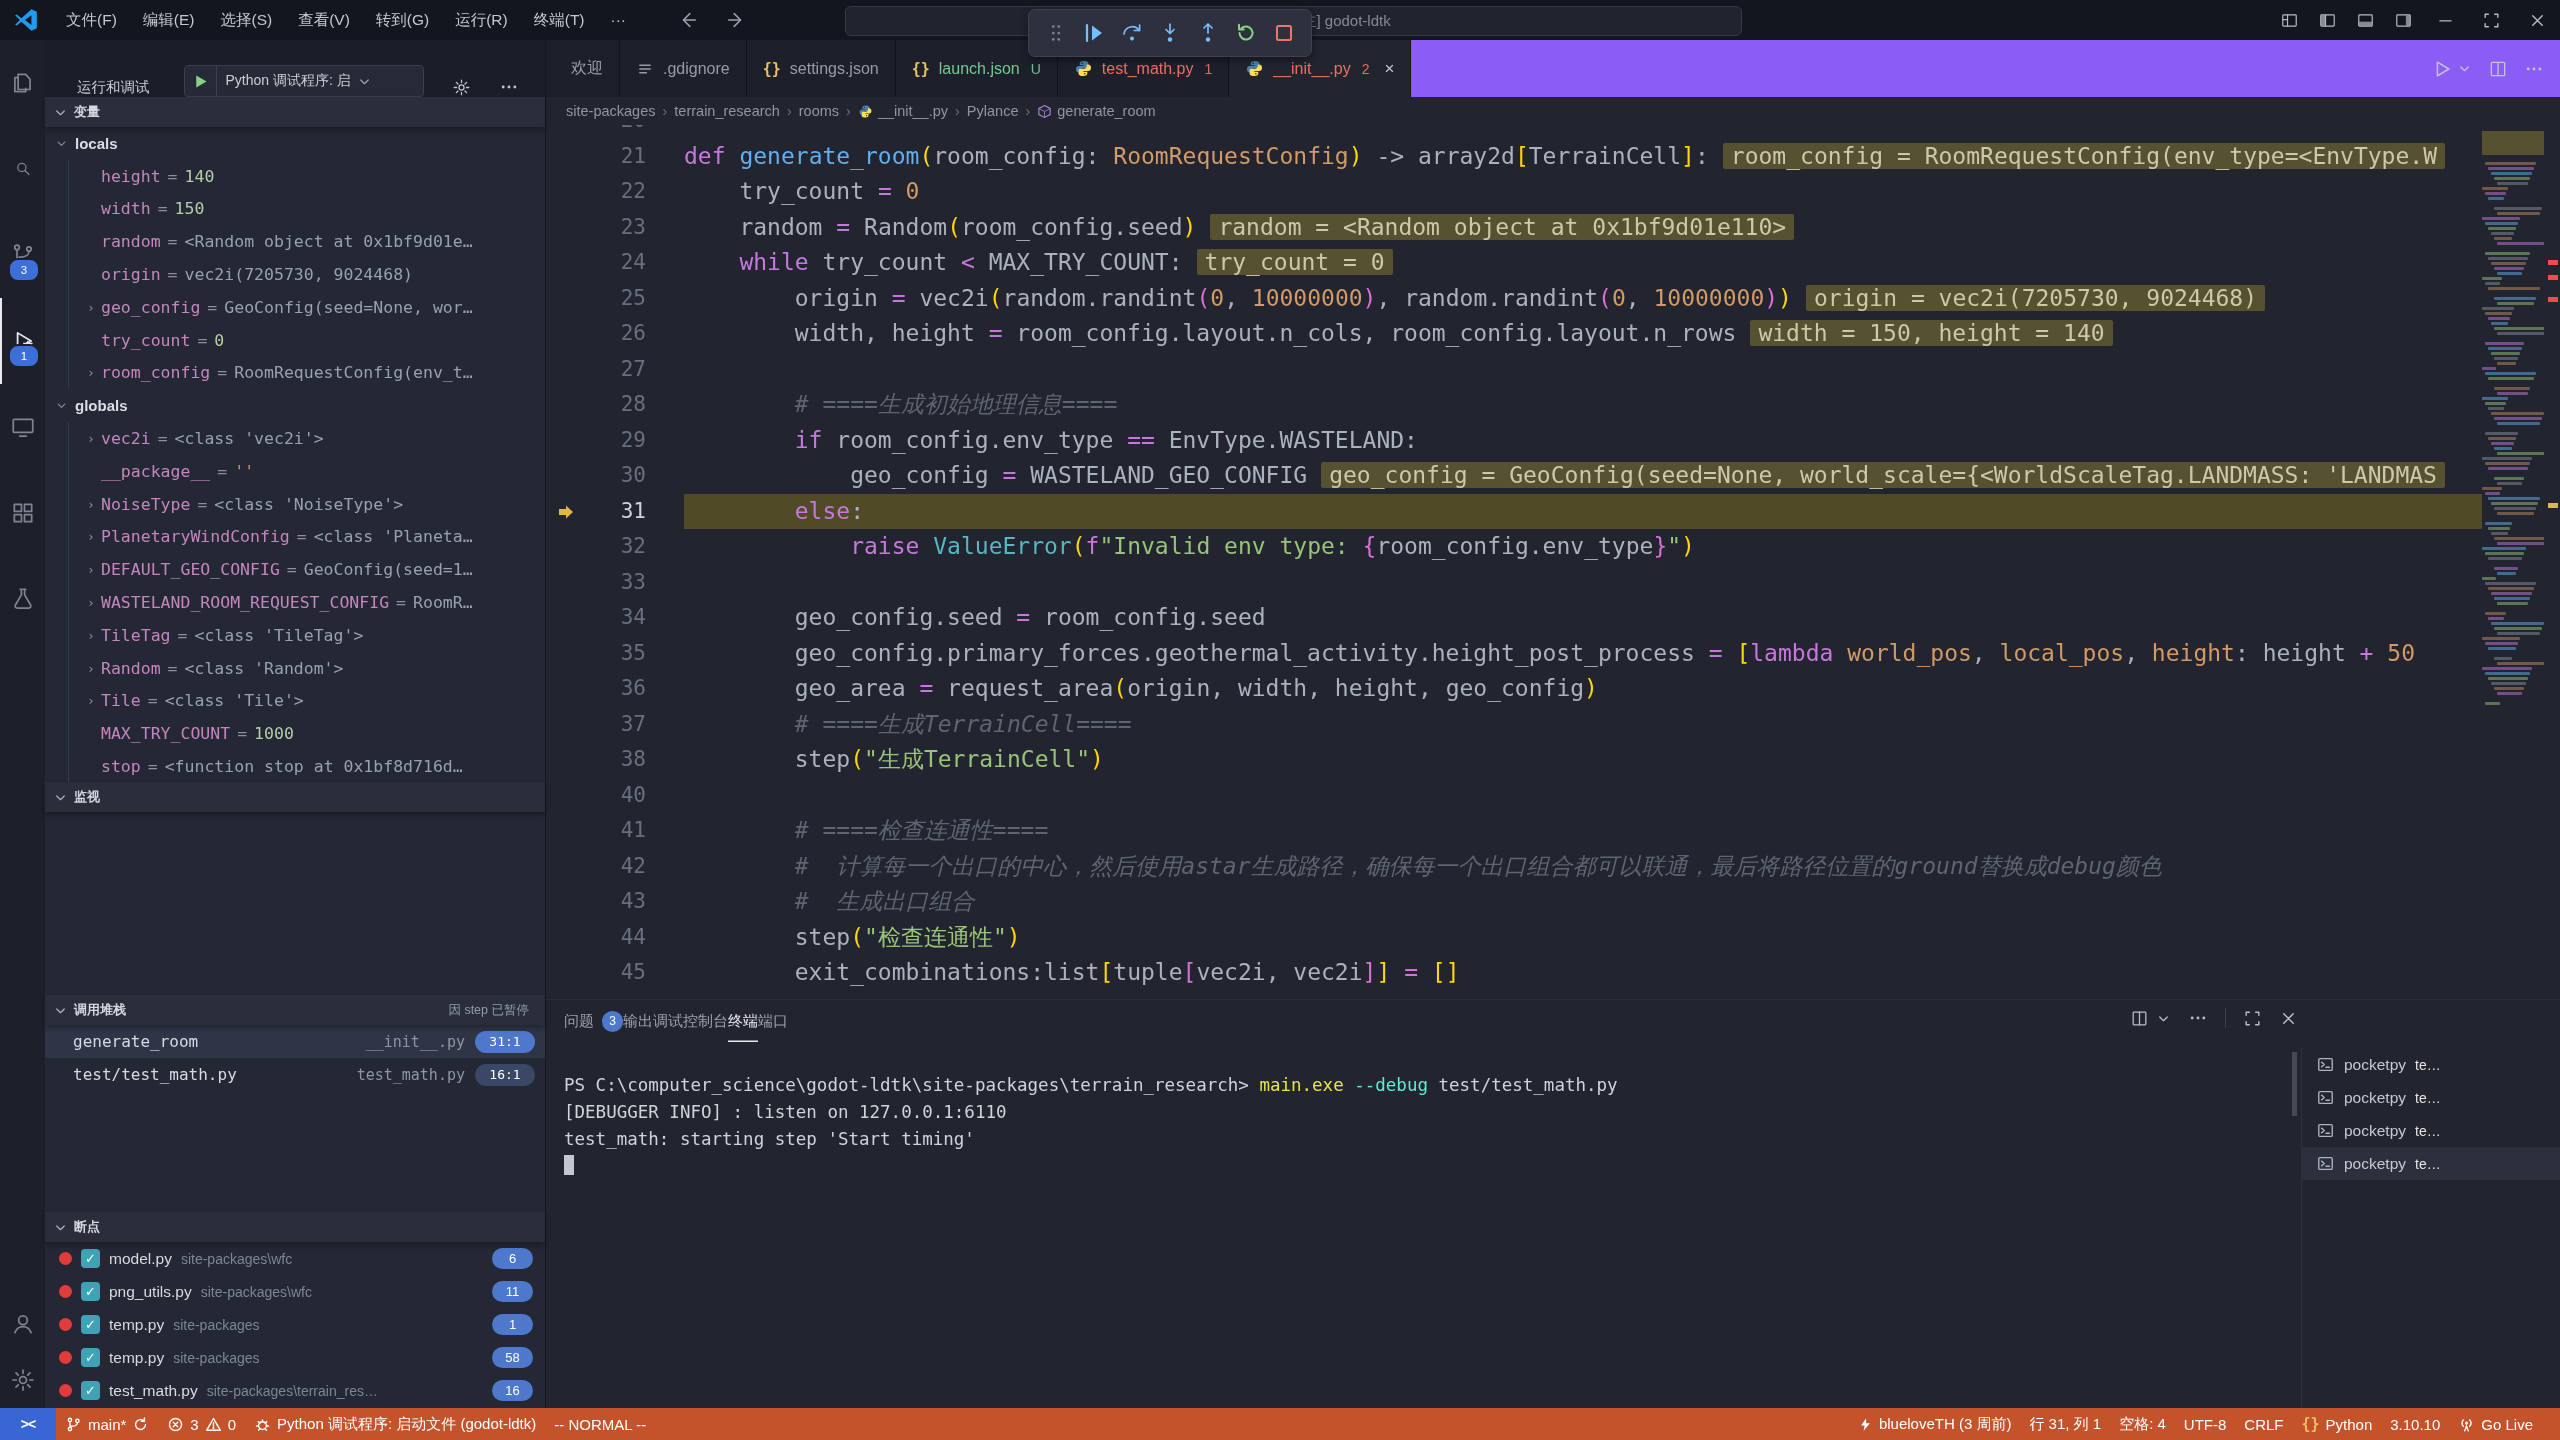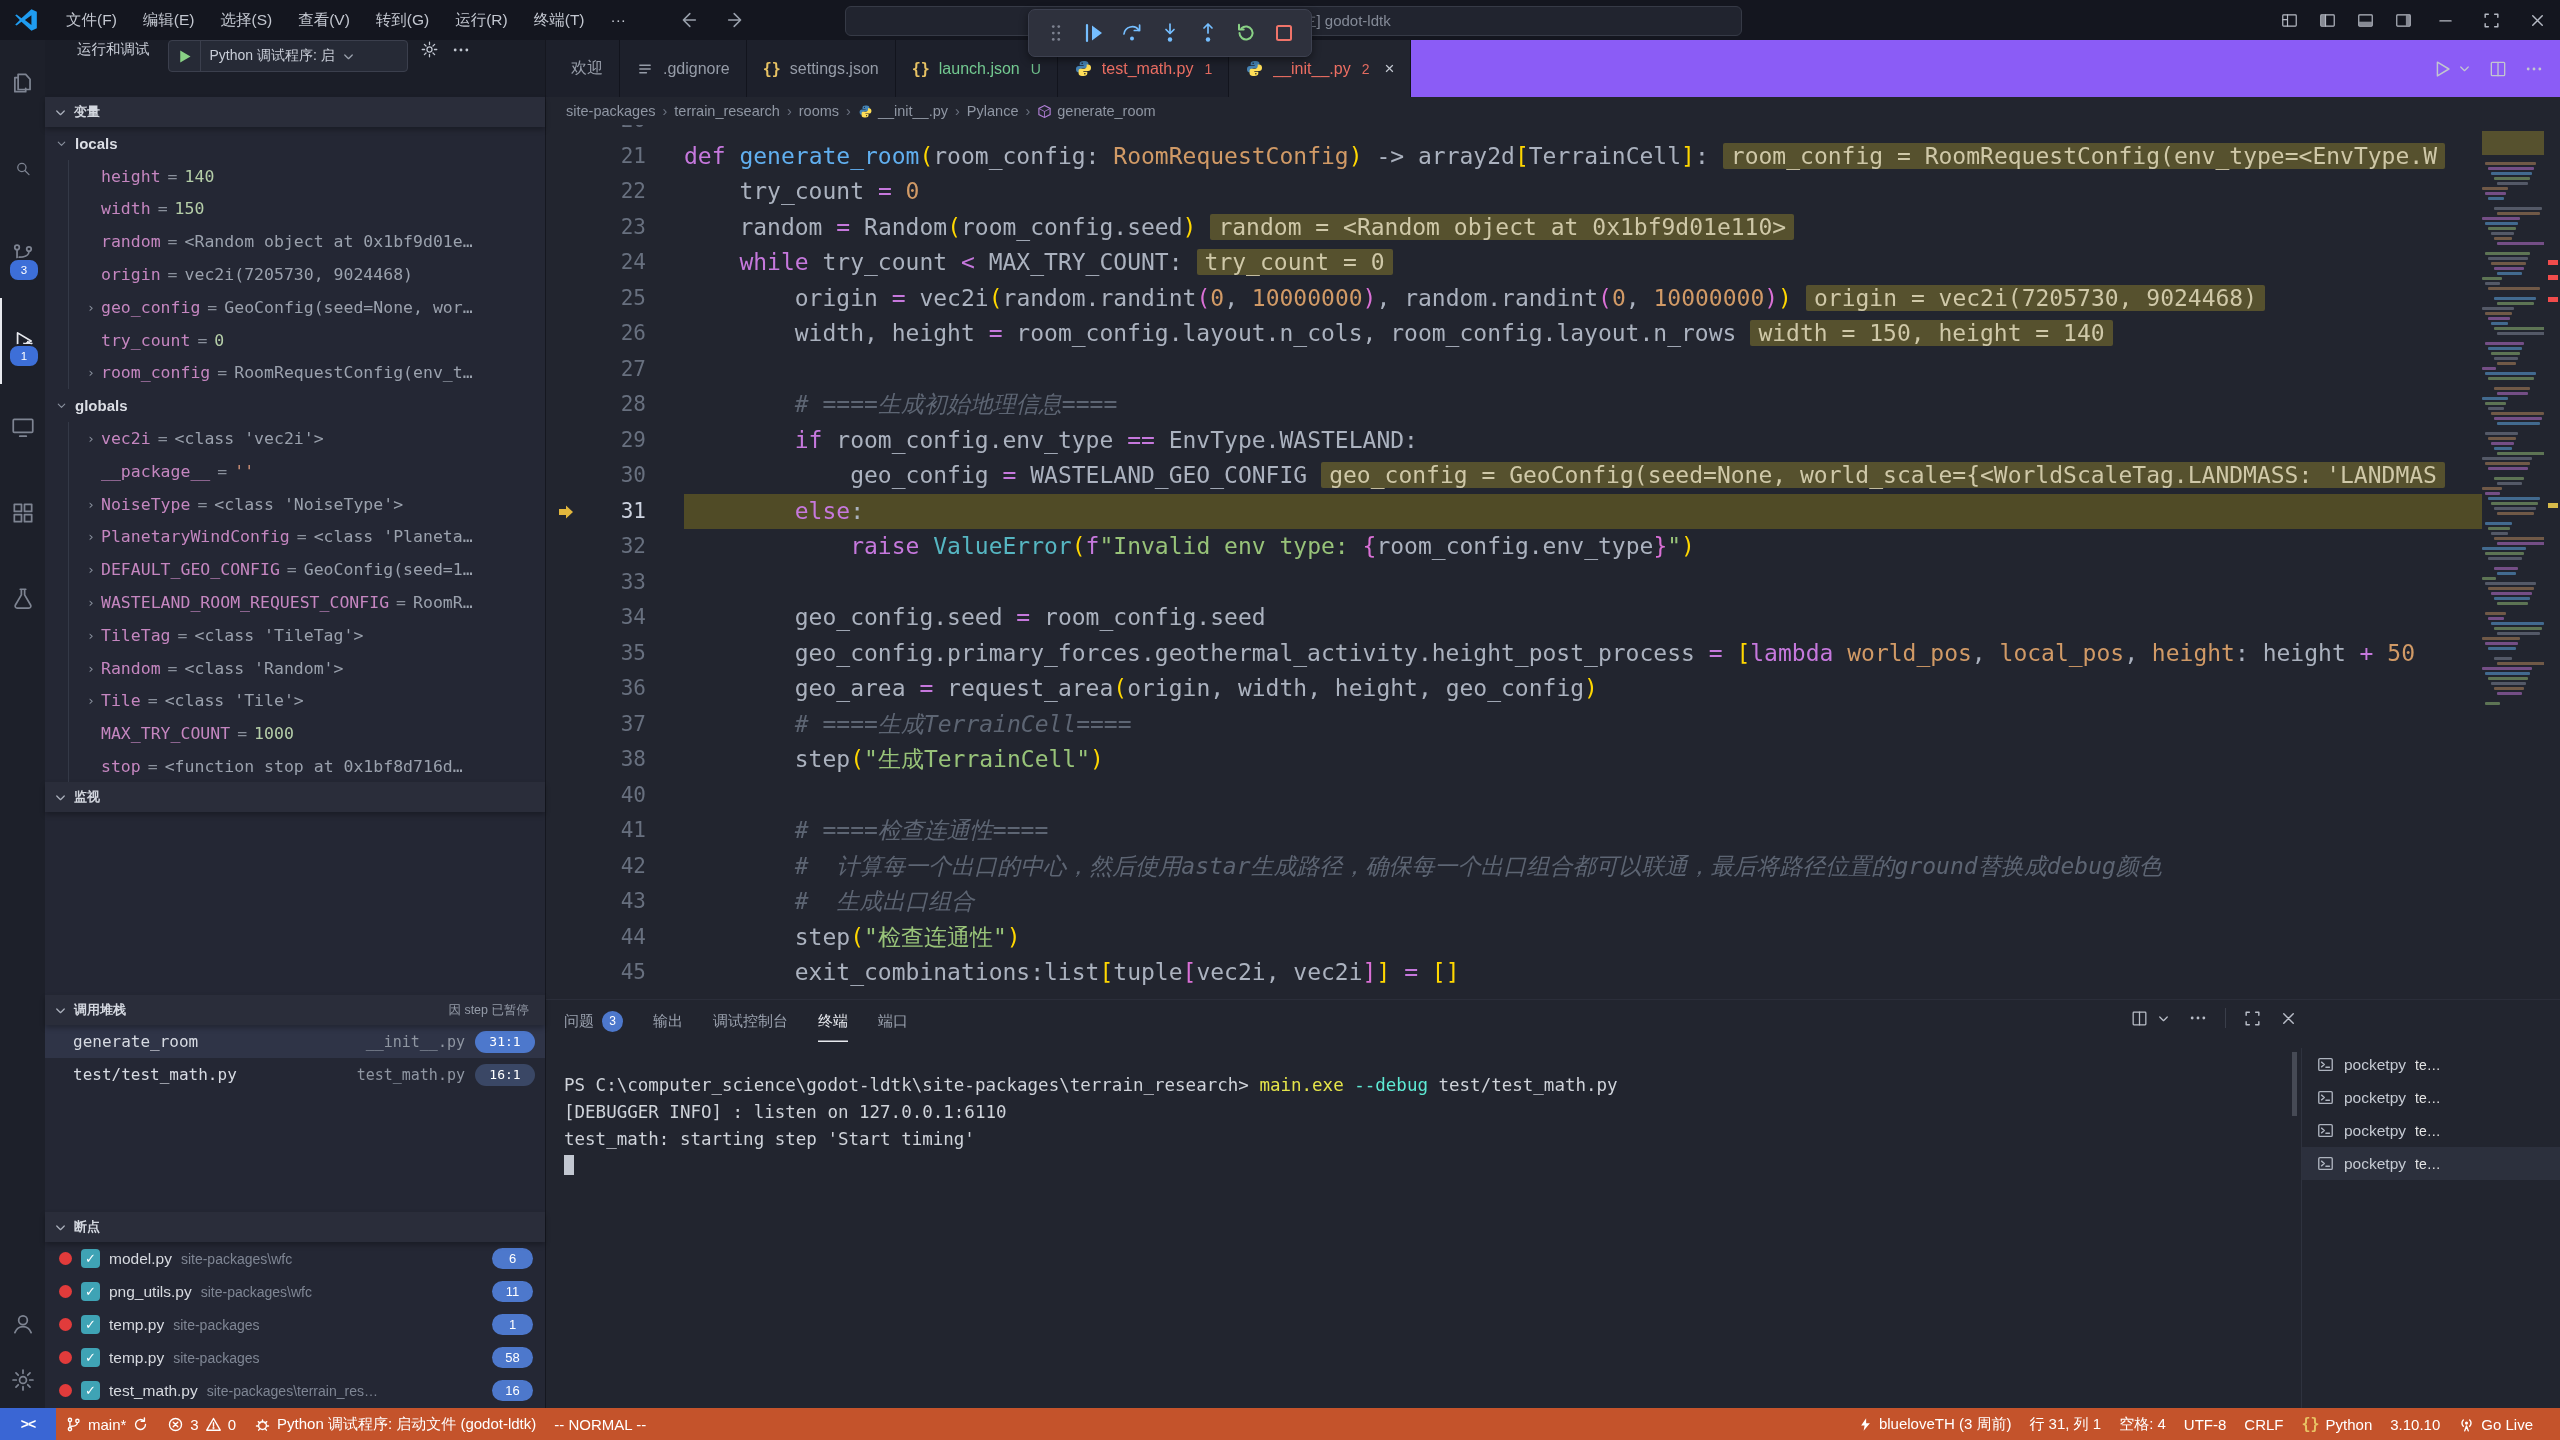--- a/index.html
+++ b/index.html
@@ -27,21 +27,21 @@
   
   .activity{width:45px;background:#1d202a;display:flex;flex-direction:column;align-items:stretch}
   .act-item{position:relative;height:86px;display:flex;align-items:center;justify-content:center;color:#7e8492}
   .act-item.active{color:#e8eaef;box-shadow:inset 2px 0 0 #e8eaef}
   .act-badge{position:absolute;right:5px;bottom:16px;min-width:20px;height:20px;border-radius:10px;background:#3d6fd8;
     color:#fff;font-size:11.5px;display:flex;align-items:center;justify-content:center;padding:0 4px;border:2px solid #1d202a}
   .act-bottom{margin-top:auto}
   .act-bottom .act-item{height:56px}
   
   .sidebar{width:500px;display:flex;flex-direction:column;background:#242734;border-right:1px solid #15171f}
-  .side-top{height:57px;background:#1b1e28;display:flex;align-items:flex-start;padding:0 10px;gap:10px}
+  .side-top{height:57px;background:#1b1e28;display:flex;align-items:flex-end;padding:0 10px;gap:26px}
   .side-top .st-title{font-size:14.5px;color:#c9ced8;margin:0 8px 0 22px;white-space:nowrap}
   .launchbox{height:30px;background:#262a36;border:1px solid #3b3f4d;border-radius:4px;display:flex;align-items:center;min-width:238px}
   .launchbox .lb-play{padding:0 7px;border-right:1px solid #3b3f4d;height:100%;display:flex;align-items:center}
   .launchbox .lb-label{font-size:14px;color:#c9ced8;padding:0 6px 0 9px;white-space:nowrap}
   .launchbox .lb-chev{color:#9aa1ad;padding-right:7px}
   .side-top .st-ico{color:#c2c7d1;margin-left:2px}
   .sec-head{height:30px;background:#2a2d3a;display:flex;align-items:center;padding:0 8px;gap:6px;
     font-size:13px;font-weight:bold;color:#d4d8e0;box-shadow:0 3px 5px rgba(0,0,0,.28);position:relative;z-index:2}
   .sec-head .chev{color:#aab0bb}
   .sec-head .right{margin-left:auto;font-weight:normal;font-size:12.5px;color:#959ca9;padding-right:8px}
@@ -96,21 +96,21 @@
   .tk-str{color:#98c379}.tk-cmt{color:#5d6573;font-style:italic}.tk-pl{color:#abb2bf}
   .tk-b1{color:#ffd700}.tk-b2{color:#da70d6}.tk-op{color:#c678dd}
   .tk-exc{color:#56b6c2}.tk-param{color:#d19a66}
   .minimap{position:absolute;top:0;right:16px;width:62px;bottom:0;background:#22252f;padding-top:4px;overflow:hidden}
   .mm-olive{background:#56512e;height:24px;margin:2px 0}
   .mm-row{height:3px;margin:2px 0;border-radius:1px}
   .ruler{position:absolute;top:0;right:0;width:16px;bottom:0;background:#22252f}
   .ruler .mark{position:absolute;right:2px;width:10px;height:5px}
   
   .panel{height:408px;background:#22252f;border-top:1px solid #2b2e3a;position:relative}
-  .ptabs{height:42px;display:flex;align-items:flex-start;padding-left:18px;gap:30px;font-size:15px;color:#9aa1ae}
+  .ptabs{height:42px;display:flex;align-items:flex-start;padding-left:18px;font-size:15px;color:#9aa1ae}
   .ptab{display:flex;align-items:center;gap:8px;height:100%;}
   .ptab.active{color:#e8eaef;box-shadow:inset 0 -1.5px 0 #e8eaef}
   .ptab .pbadge{width:21px;height:21px;border-radius:50%;background:#4d78cc;color:#fff;font-size:12px;
     display:flex;align-items:center;justify-content:center}
   .pactions{position:absolute;right:262px;top:8px;display:flex;align-items:center;gap:17px;color:#b9bec8}
   .pactions .vr{width:1px;height:20px;background:#3a3e4a}
   .term{position:absolute;left:18px;top:72px;right:280px;font-size:17.5px;line-height:27px;color:#cfd3da;white-space:pre}
   .tt-yl{color:#e5e54a}.tt-dim{color:#5eead4}.tt-pl{color:#cfd3da}
   .cursor{display:inline-block;width:10px;height:20px;background:#c2c7d1;vertical-align:-3px}
   .termlist{position:absolute;right:0;top:48px;width:258px;bottom:0;border-left:1px solid #2e323e}

